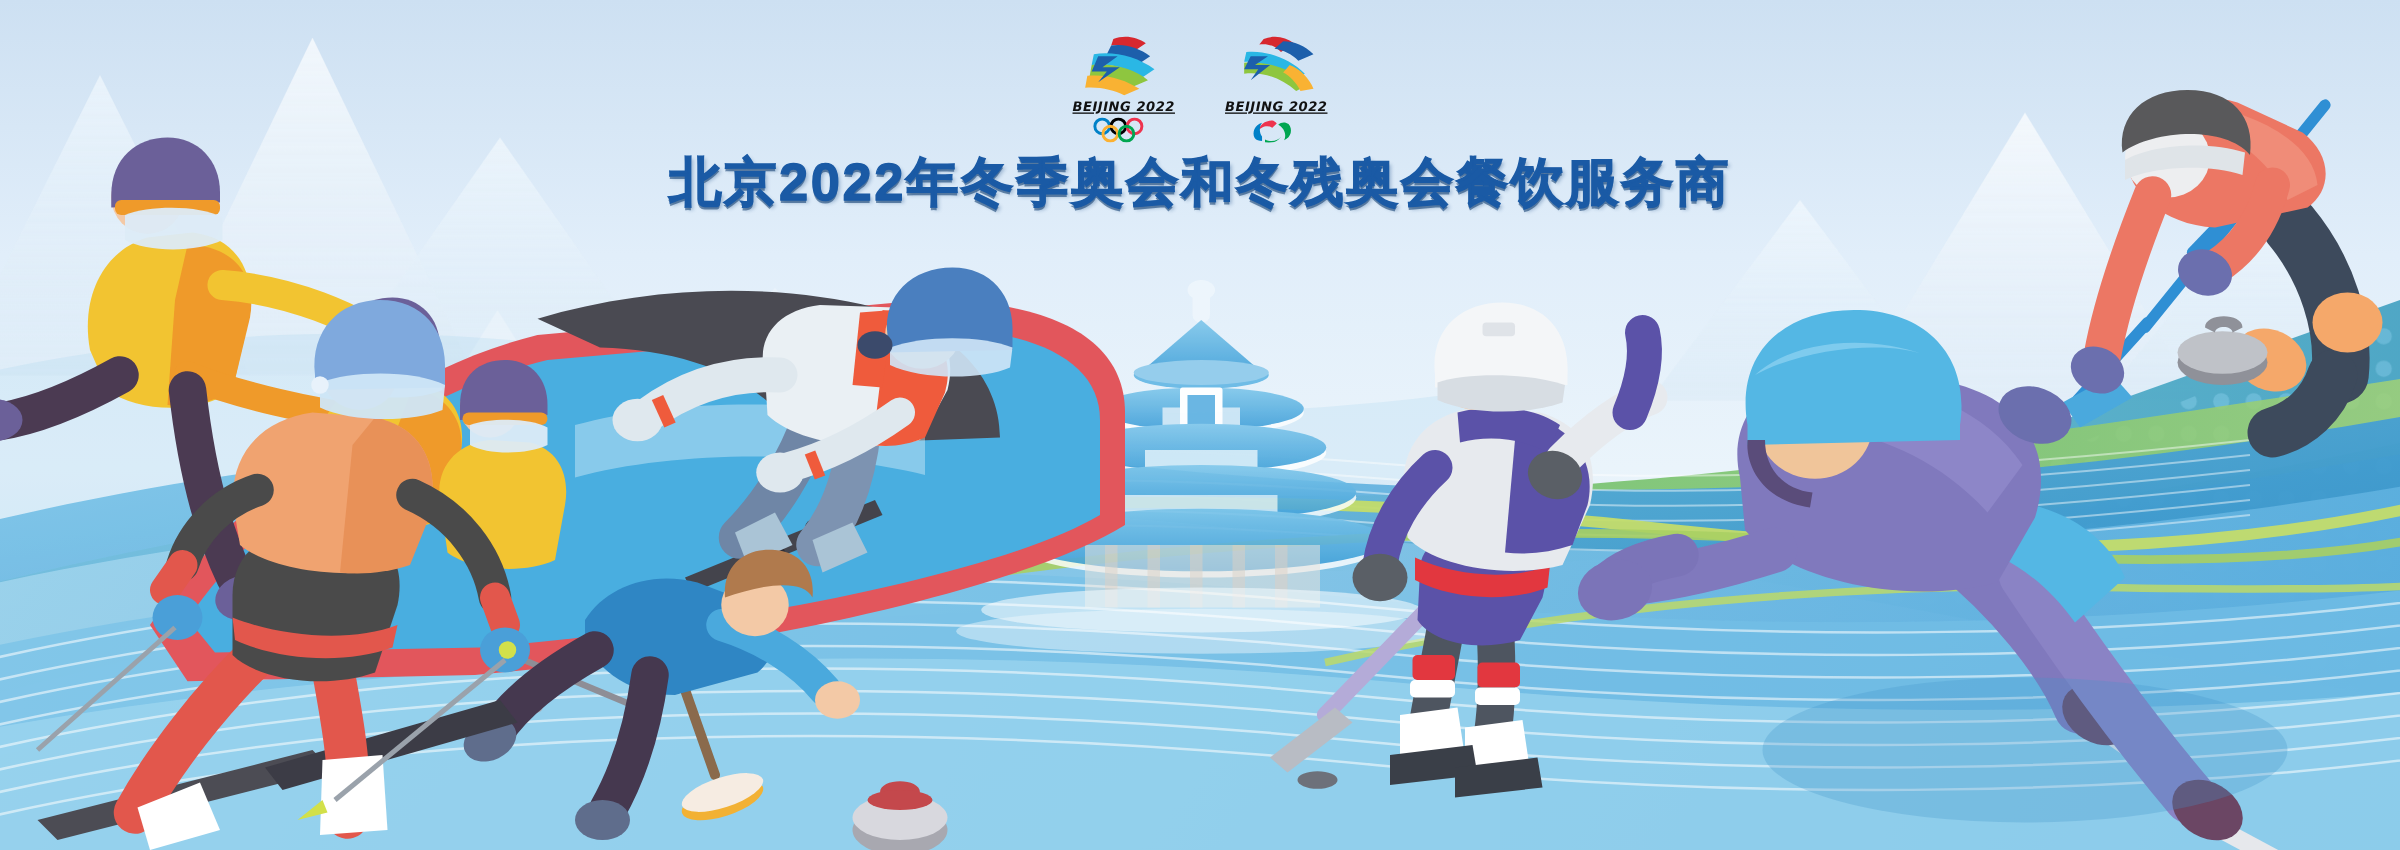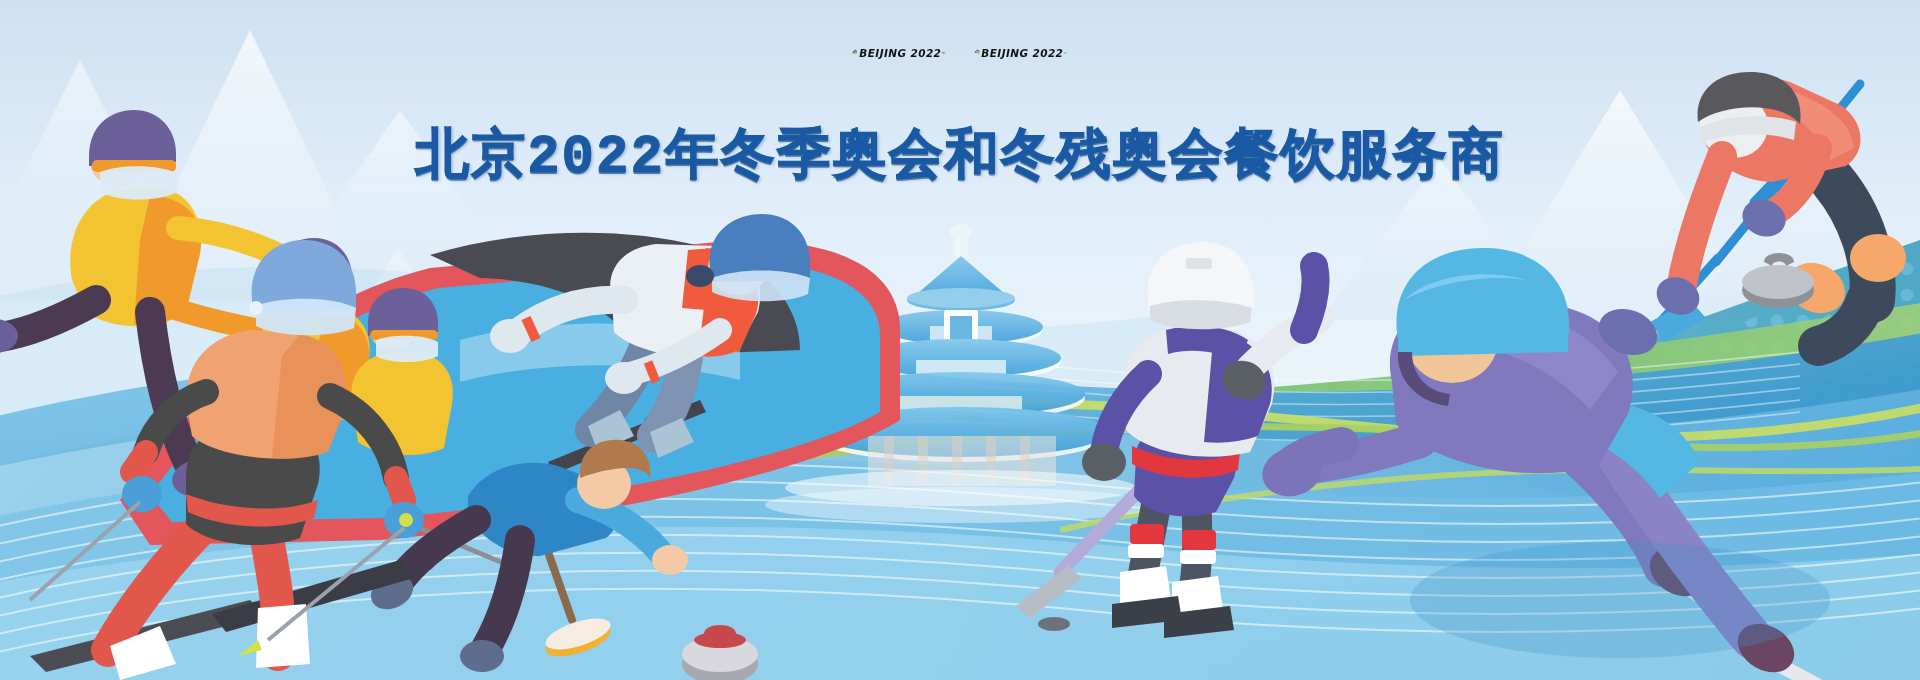--- a/index.html
+++ b/index.html
@@ -10,33 +10,33 @@
     background:linear-gradient(180deg,#cfe0f1 0%,#d8e8f6 18%,#e4f0fa 40%,#eaf4fb 55%,#dceaf7 72%,#c9e2f3 100%);
   }
   .layer{position:absolute;left:0;top:0;width:1920px;height:680px;}
   svg{display:block;}
 
   
   #logo-block{
     position:absolute;left:0;top:26px;width:1920px;height:96px;
     display:flex;justify-content:center;align-items:flex-start;gap:26px;z-index:40;
   }
-  .emblem{width:96px;display:flex;flex-direction:row;align-items:center;}
+  .emblem{width:96px;display:flex;flex-direction:column;align-items:center;text-decoration:underline;}
   .emblem .mark{height:52px;}
   .emblem .wordmark{
     font-family:"DejaVu Sans",sans-serif;font-weight:700;font-style:italic;
     font-size:10.5px;letter-spacing:.4px;color:#111;margin-top:2px;white-space:nowrap;
   }
   .emblem .sym{height:20px;margin-top:2px;}
 
   
   #title{
     position:absolute;left:0;top:118px;width:1920px;text-align:center;z-index:45;
-    font-family:Liberation Mono, monospace;
-    font-weight:700;font-size:54px;letter-spacing:2px;color:#1a5aa5;
+    font-family:Liberation Sans, sans-serif;
+    font-weight:700;font-size:42px;letter-spacing:2px;color:#1a5aa5;
     text-shadow:0 2px 0 rgba(13,58,110,.55), 2px 2px 3px rgba(20,70,130,.30);
     -webkit-text-stroke:1px #1a5aa5;
   }
 </style>
 </head>
 <body>
 
 <div id="banner">
 
   <svg class="layer" viewBox="0 0 1920 680" preserveAspectRatio="none" style="z-index:1">

